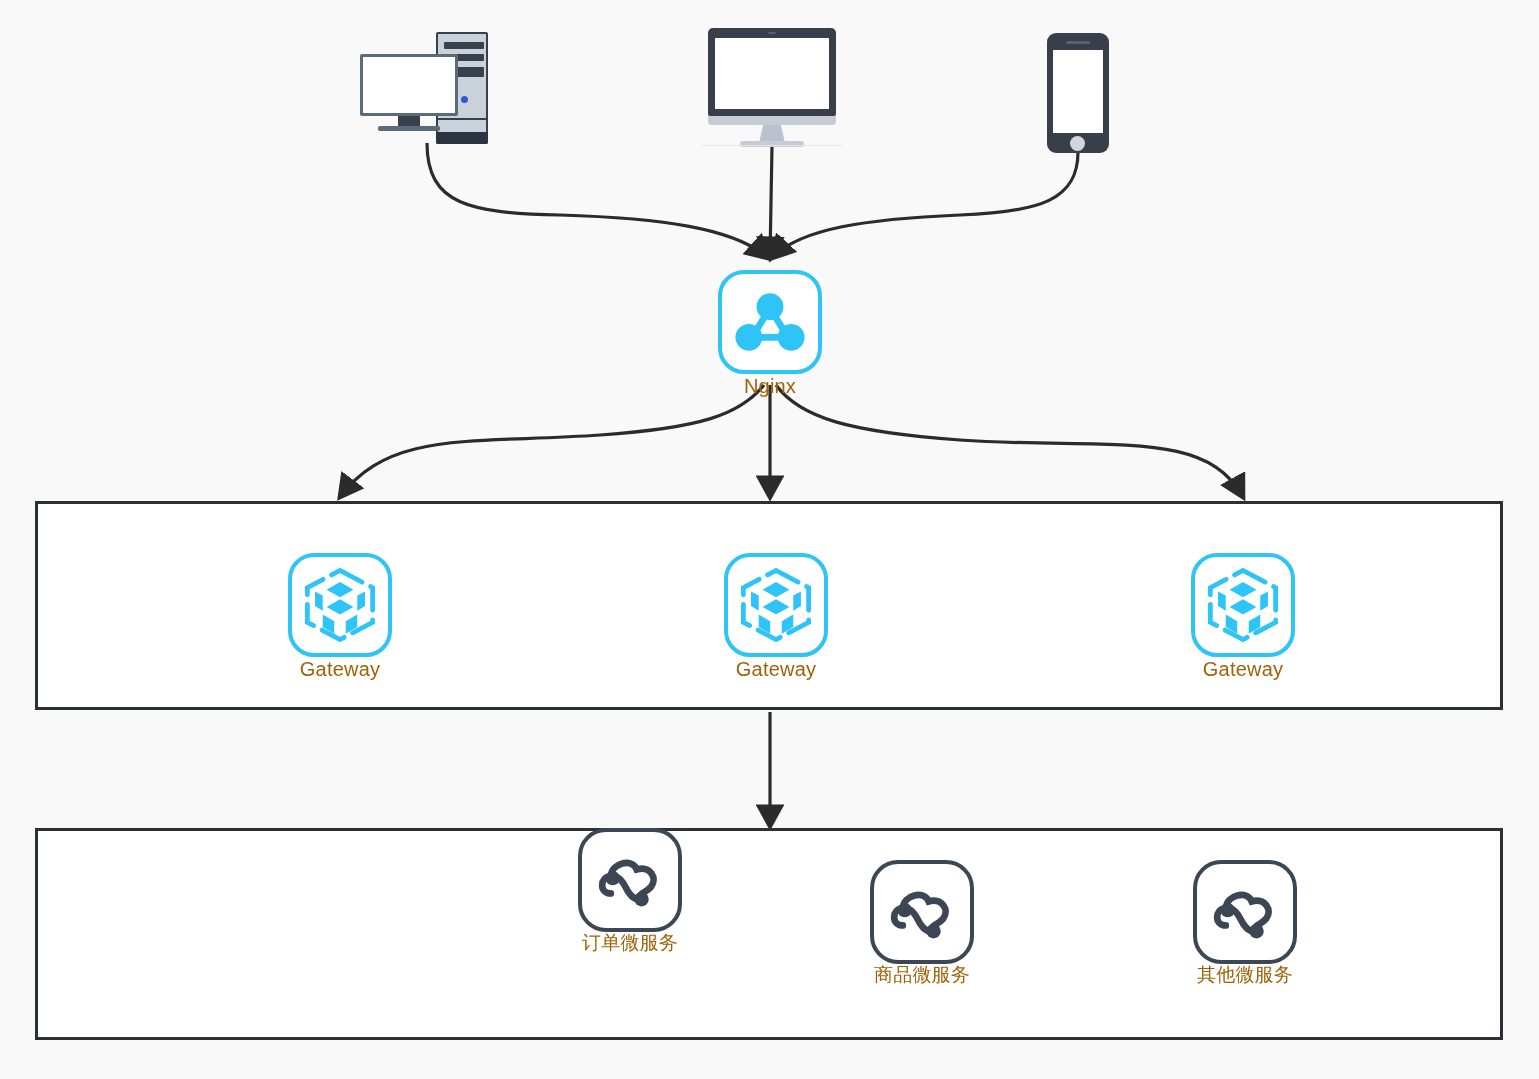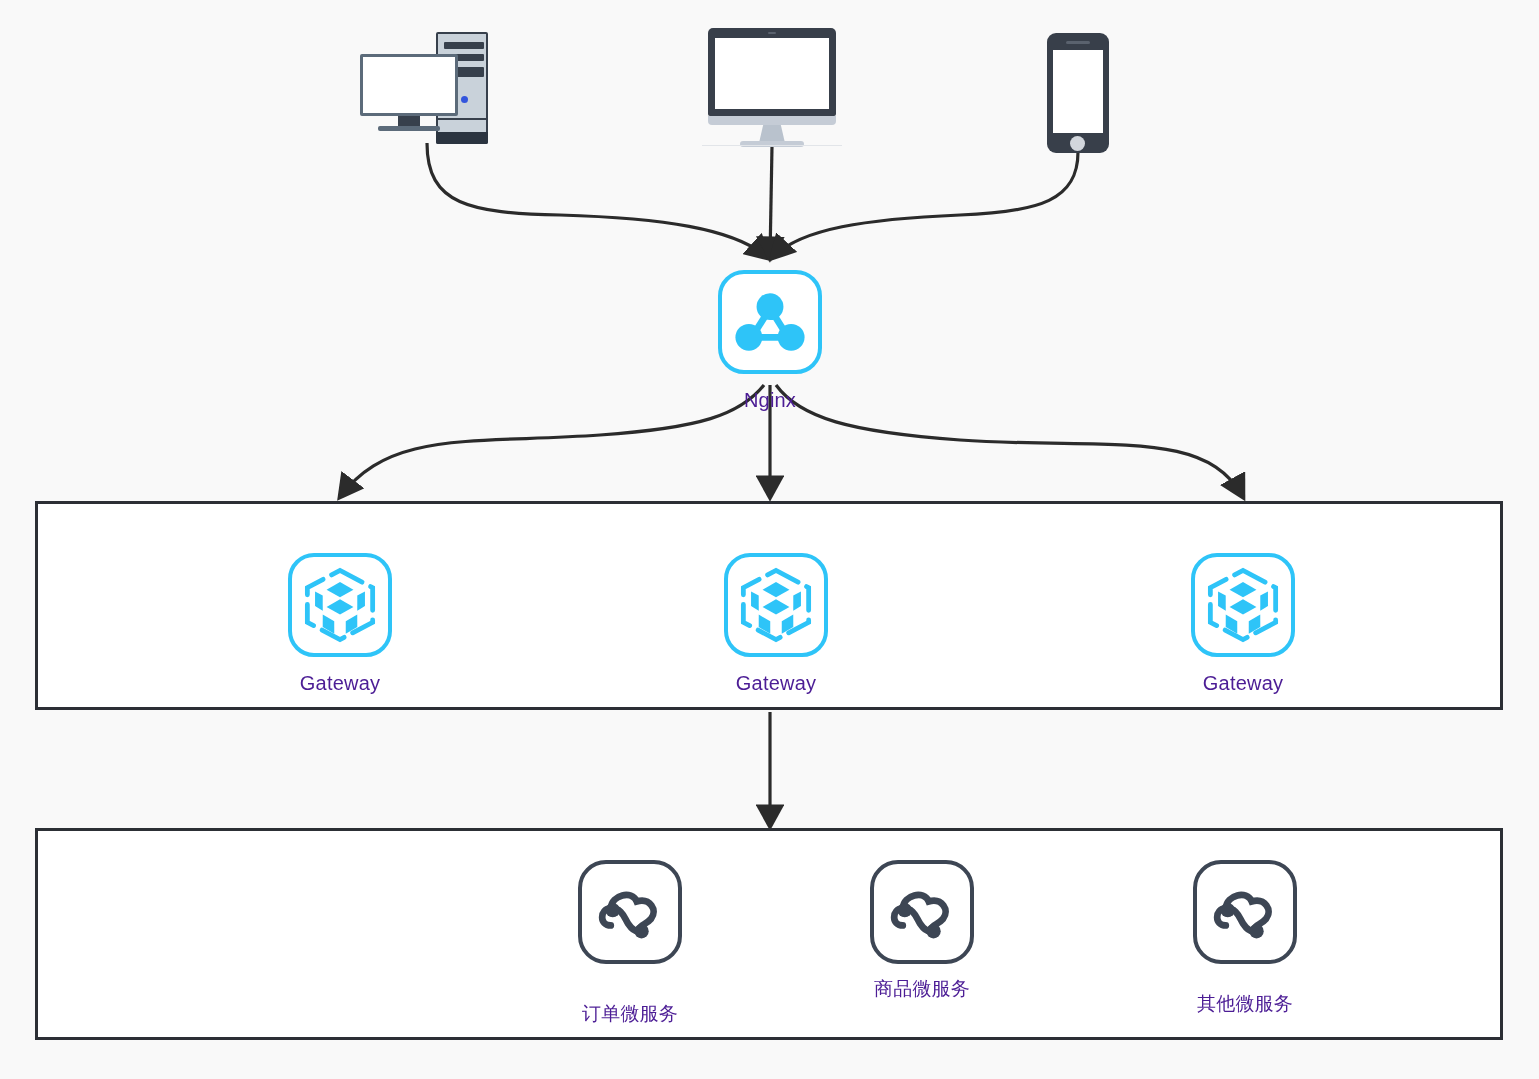--- a/index.html
+++ b/index.html
@@ -33,23 +33,23 @@
   }
 
   .node {
     position: absolute;
     display: flex;
     flex-direction: column;
     align-items: center;
   }
 
   .node-label {
-    margin-top: 14px;
+    margin-top: 0;
     font-size: 20px;
-    color: #4c1d95;
+    color: #a16207;
     line-height: 1.2;
     white-space: nowrap;
     letter-spacing: 0.2px;
   }
   .node-label.cjk {
     font-size: 19px;
   }
 
   
   .container-box {
@@ -293,21 +293,21 @@
         <path d="M32 60 L44 67 L44 80 L32 73 Z" fill="#2ec4f8"></path>
         <path d="M68 60 L68 73 L56 80 L56 67 Z" fill="#2ec4f8"></path>
       </svg>
     </div>
     <div class="node-label">Gateway</div>
   </div>
 
   <div class="container-box" style="left:35px; top:828px; width:1468px; height:212px;"></div>
 
 
-  <div class="node" style="left:578px; top:860px;gap:25px;">
+  <div class="node" style="left:578px; top:828px;">
     <div class="tile slate svc">
       <svg class="svc-icon" viewBox="0 0 100 100" aria-hidden="true">
         <path d="M30 64 C18 64 18 47 30 46 C31 32 52 27 57 39 C71 35 79 48 72 57 C66 64 61 62 58 70" fill="none" stroke="#3d4654" stroke-width="7" stroke-linecap="round"></path>
         <path d="M30 46 C42 46 44 56 48 62 C52 68 56 70 58 70" fill="none" stroke="#3d4654" stroke-width="7" stroke-linecap="round"></path>
         <circle cx="32" cy="48" r="7.5" fill="#3d4654"></circle>
         <circle cx="62" cy="70" r="7.5" fill="#3d4654"></circle>
       </svg>
     </div>
     <div class="node-label cjk">订单微服务</div>
   </div>
@@ -317,21 +317,21 @@
       <svg class="svc-icon" viewBox="0 0 100 100" aria-hidden="true">
         <path d="M30 64 C18 64 18 47 30 46 C31 32 52 27 57 39 C71 35 79 48 72 57 C66 64 61 62 58 70" fill="none" stroke="#3d4654" stroke-width="7" stroke-linecap="round"></path>
         <path d="M30 46 C42 46 44 56 48 62 C52 68 56 70 58 70" fill="none" stroke="#3d4654" stroke-width="7" stroke-linecap="round"></path>
         <circle cx="32" cy="48" r="7.5" fill="#3d4654"></circle>
         <circle cx="62" cy="70" r="7.5" fill="#3d4654"></circle>
       </svg>
     </div>
     <div class="node-label cjk">商品微服务</div>
   </div>
 
-  <div class="node" style="left:1193px; top:860px;gap:15px;">
+  <div class="node" style="left:1193px; top:860px;">
     <div class="tile slate svc">
       <svg class="svc-icon" viewBox="0 0 100 100" aria-hidden="true">
         <path d="M30 64 C18 64 18 47 30 46 C31 32 52 27 57 39 C71 35 79 48 72 57 C66 64 61 62 58 70" fill="none" stroke="#3d4654" stroke-width="7" stroke-linecap="round"></path>
         <path d="M30 46 C42 46 44 56 48 62 C52 68 56 70 58 70" fill="none" stroke="#3d4654" stroke-width="7" stroke-linecap="round"></path>
         <circle cx="32" cy="48" r="7.5" fill="#3d4654"></circle>
         <circle cx="62" cy="70" r="7.5" fill="#3d4654"></circle>
       </svg>
     </div>
     <div class="node-label cjk">其他微服务</div>
   </div>

